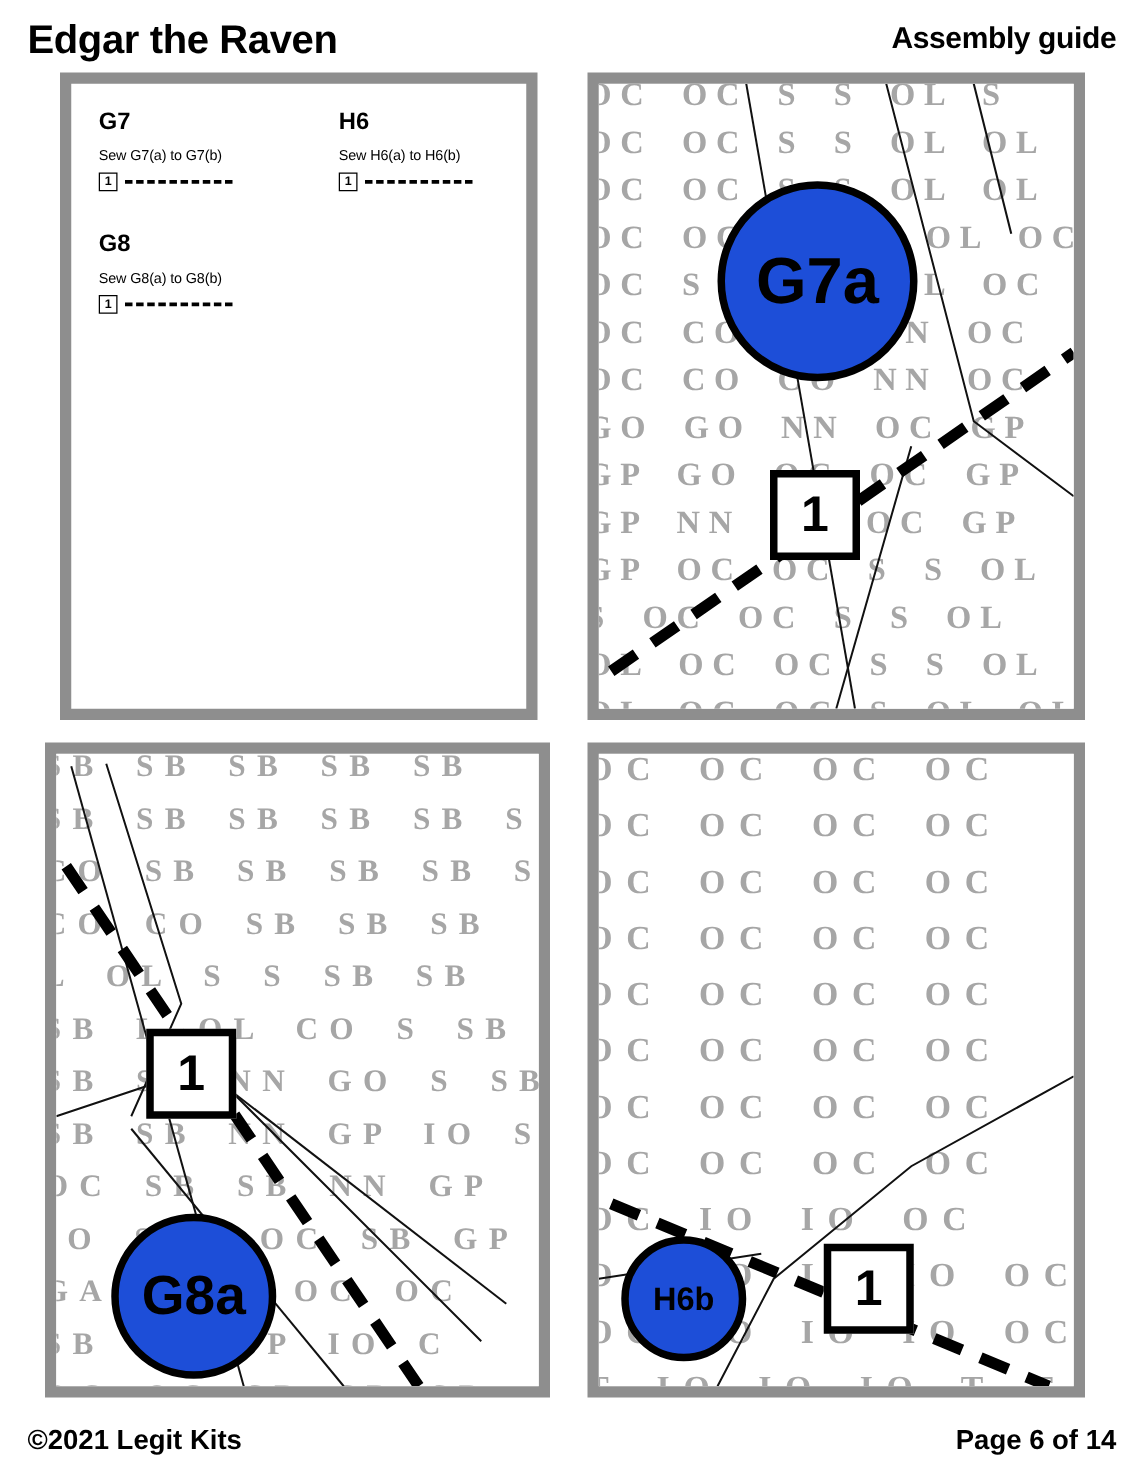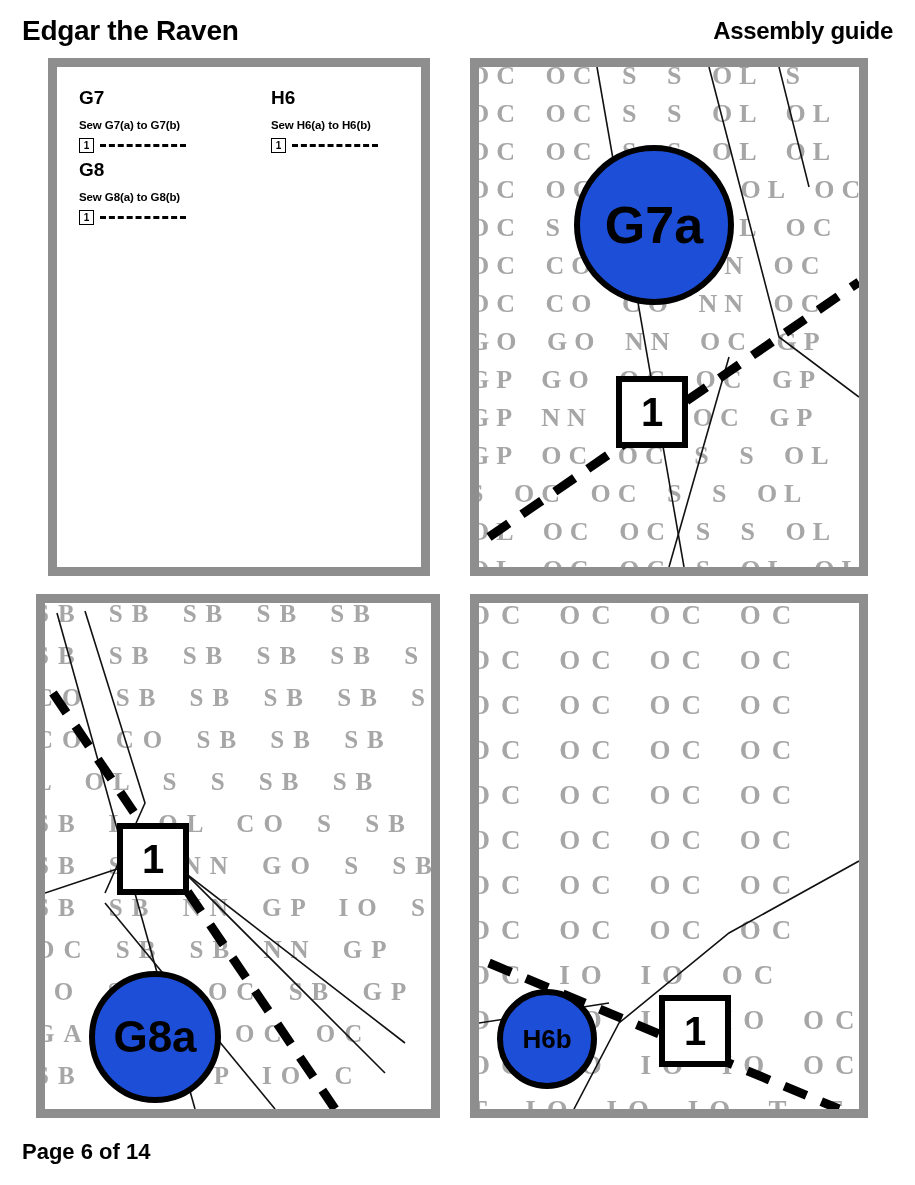--- a/index.html
+++ b/index.html
@@ -25,21 +25,21 @@
     position: absolute;
     top: 14px;
     left: 22px;
     right: 22px;
     height: 34px;
     display: flex;
     justify-content: space-between;
     align-items: center;
   }
   .header-title {
-    font-size: 28px;
+    font-size: 32px;
     font-weight: bold;
     letter-spacing: -0.3px;
   }
   .header-right {
     font-size: 24px;
     font-weight: bold;
     letter-spacing: -0.3px;
     margin-left: 31px;
   }
   
@@ -88,30 +88,30 @@
     position: absolute;
     inset: 0;
     padding: 22px 32px;
     box-sizing: border-box;
   }
   .legend-col {
     position: absolute;
   }
   .legend-col.c1 { left: 22px; top: 20px; width: 170px; }
   .legend-col.c2 { left: 198px; top: 20px; width: 170px; margin-left: 16px; }
-  .legend-col.c3 { left: 22px; top: 92px; width: 170px; }
+  .legend-col.c3 { left: 22px; top: 118px; width: 170px; }
 
   .legend-code {
     font-size: 19px;
     font-weight: bold;
     margin: 0 0 10px 0;
   }
   .legend-desc {
     font-size: 11.5px;
-    font-weight: bold;
+    font-weight: normal;
     margin: 0 0 7px 0;
     letter-spacing: -0.1px;
   }
   .legend-key {
     display: flex;
     align-items: center;
     gap: 6px;
   }
   .key-box {
     width: 15px;
@@ -286,16 +286,17 @@
           <path d="M10 360 L360 506" stroke="#000" stroke-width="9" stroke-dasharray="24 16" fill="none"></path>
         </svg>
         <div class="bubble small" style="left:18px; top:386px;">H6b</div>
         <div class="seamnum" style="left:180px; top:392px;">1</div>
       </div>
     </div>
 
   </div>
 
   <div class="footer">
+    <div class="footer-left">©2021 Legit Kits</div>
     <div class="footer-right">Page 6 of 14</div>
   </div>
 
 </div>
 
 </body></html>

